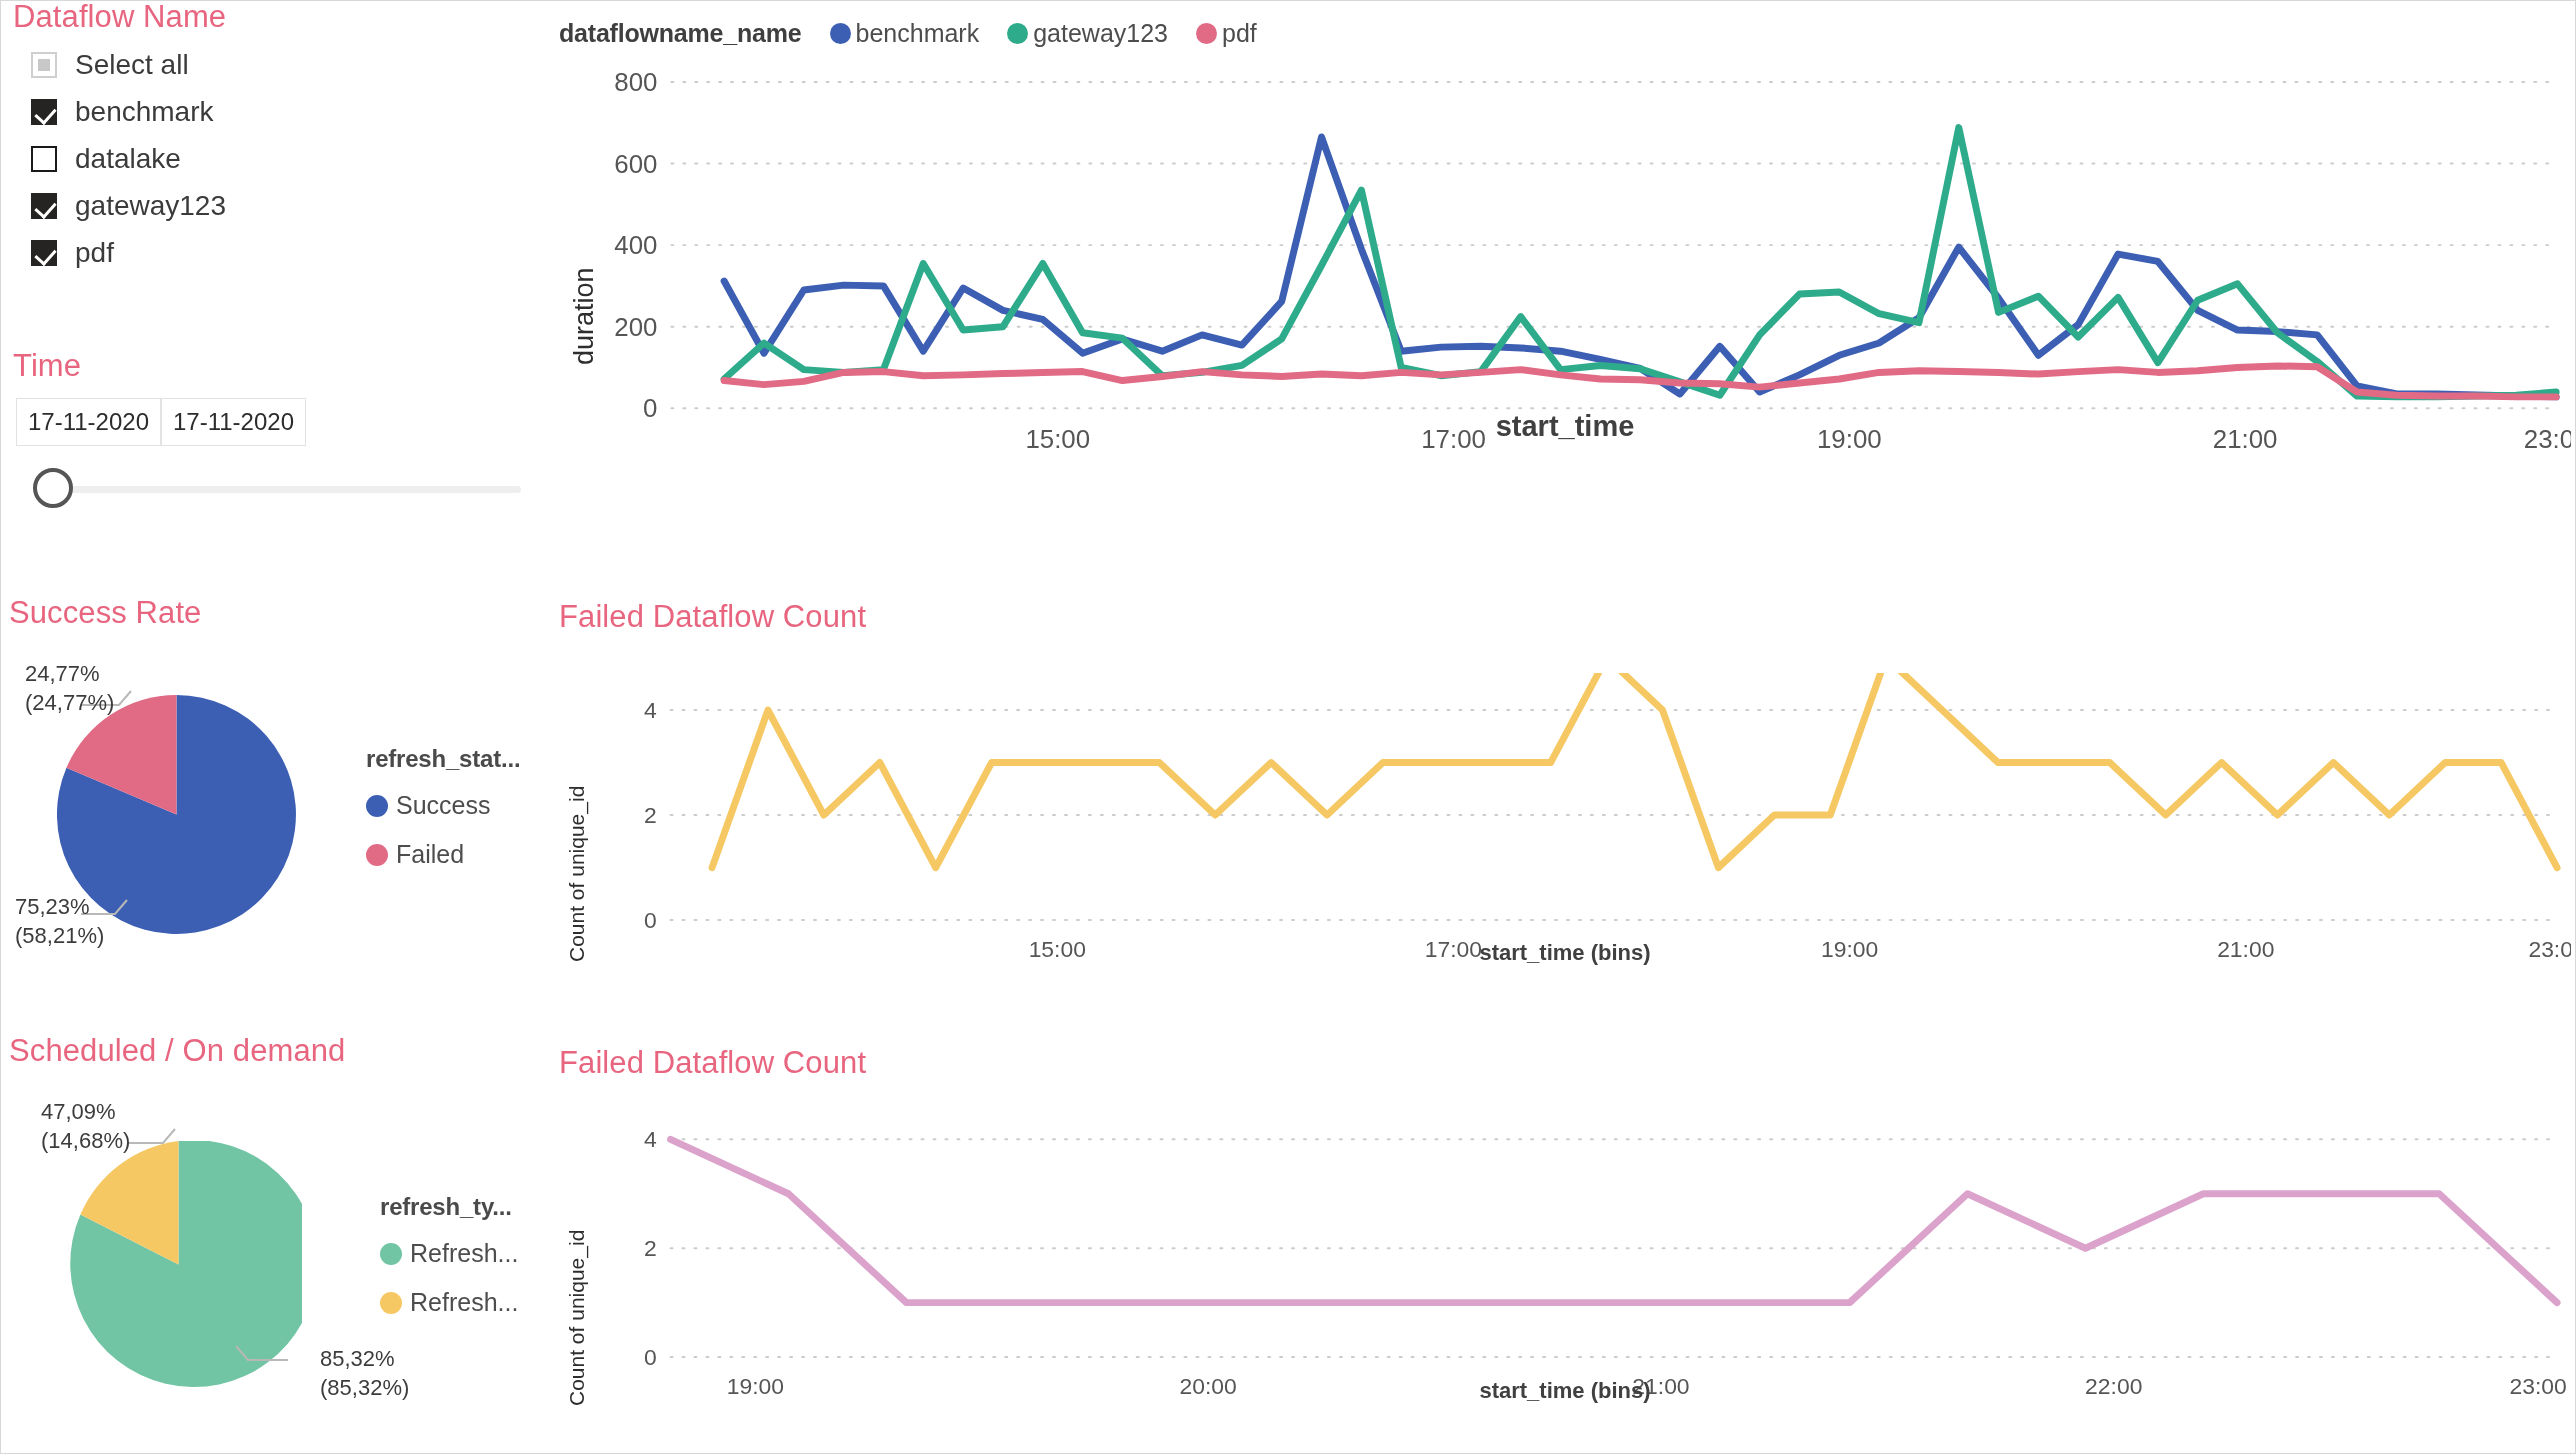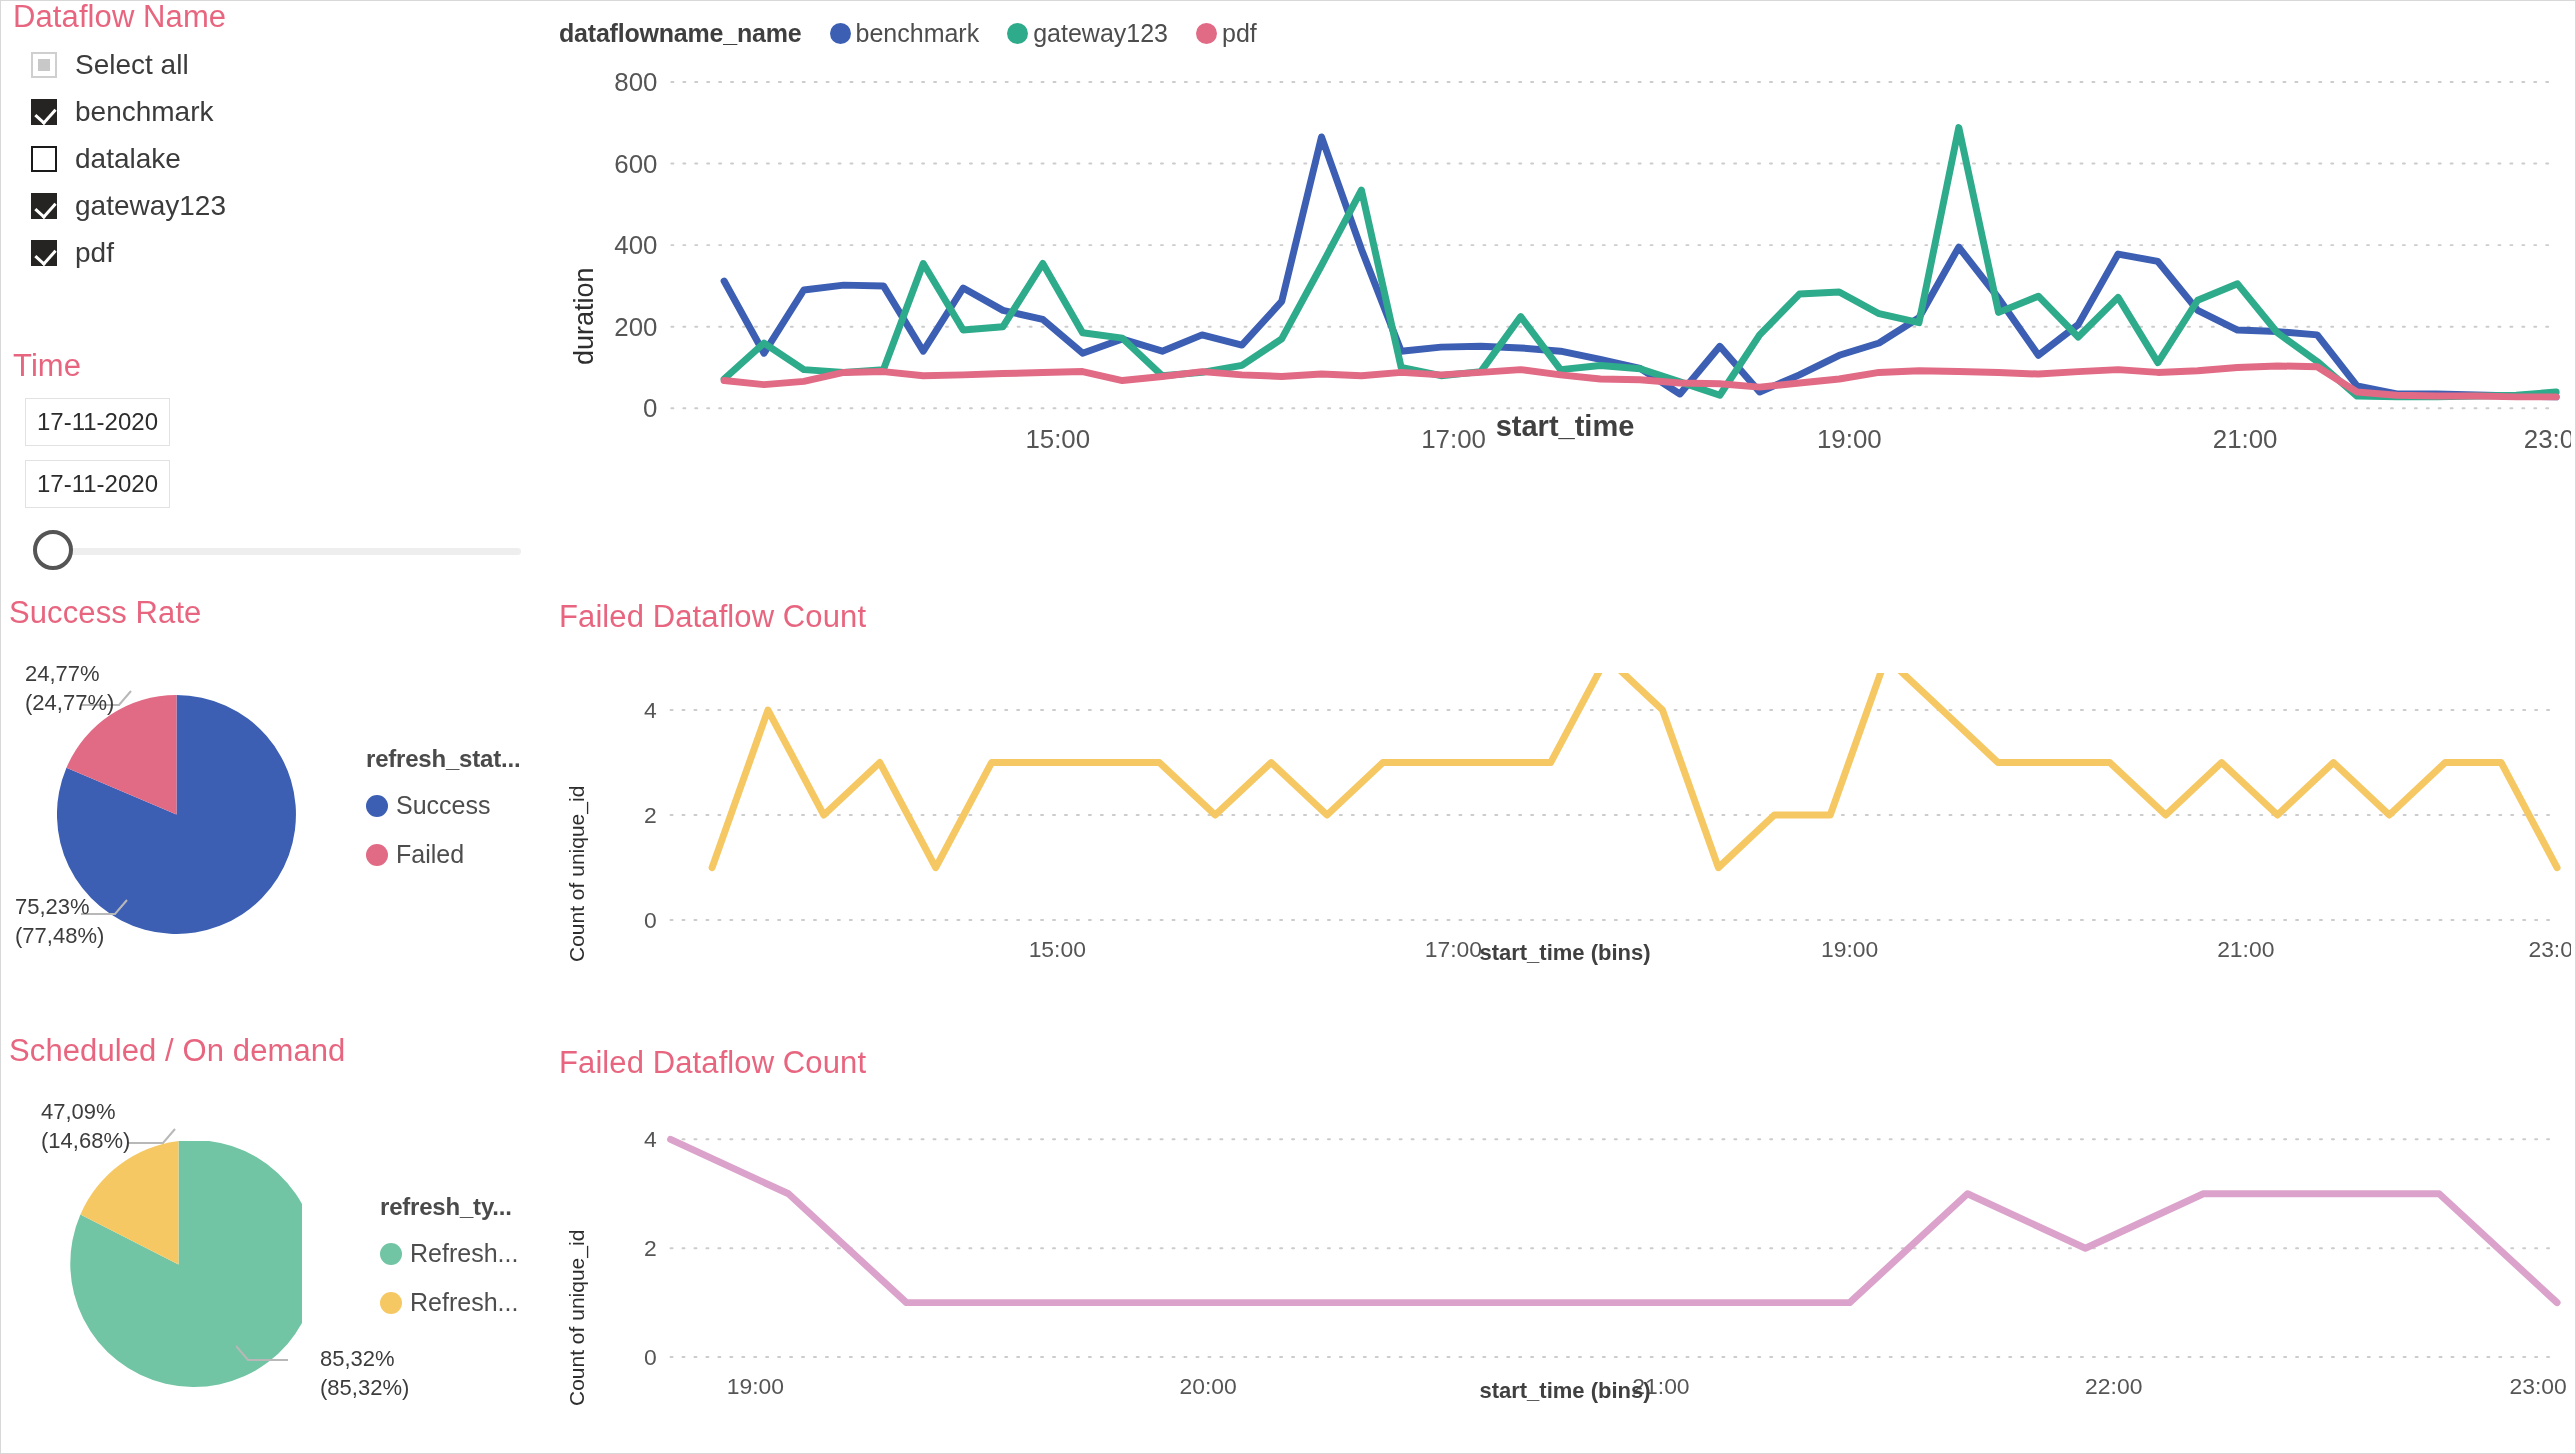--- a/index.html
+++ b/index.html
@@ -53,21 +53,21 @@
     border:solid #ffffff;border-width:0 3px 3px 0;
     transform:rotate(42deg);
   }
   .cbox.empty{border:2px solid #1a1a1a;}
   .check-label{
     margin-left:18px;font-size:28px;color:#3b3b3b;
     font-weight:400;white-space:nowrap;
   }
   .time-block{position:absolute;left:8px;top:347px;width:528px;}
   .time-block .panel-title{margin:0 0 14px 4px;}
-  .date-row{display:flex;gap:14px;margin-left:16px;margin-top:14px;flex-direction:column;}
+  .date-row{display:flex;margin-left:7px;margin-top:14px;}
   .date-box{
     width:145px;height:48px;
     border:1px solid #e2e2e2;background:#fff;
     display:flex;align-items:center;justify-content:center;
     font-size:24px;color:#2c2c2c;
     box-sizing:border-box;
   }
   .slider-wrap{position:relative;margin-left:14px;margin-top:22px;width:498px;height:44px;}
   .slider-track{
     position:absolute;left:22px;top:18px;width:476px;height:7px;
@@ -179,21 +179,21 @@
         <svg width="80" height="40" style="position:absolute;left:72px;top:261px;" viewBox="0 0 80 40">
           <polyline points="0,18 34,18 46,4" fill="none" stroke="#b8b8b8" stroke-width="2"></polyline>
         </svg>
 
         <div class="pie-callout" style="left:16px;top:24px;">
           <div>24,77%</div>
           <div>(24,77%)</div>
         </div>
         <div class="pie-callout" style="left:6px;top:257px;">
           <div>75,23%</div>
-          <div>(77,48%)</div>
+          <div>(58,21%)</div>
         </div>
 
         <div class="pie-legend" style="left:357px;top:110px;">
           <div class="lg-title">refresh_stat...</div>
           <div class="lg-item">
             <span class="lg-dot" style="background:#3c5fb4"></span>
             <span class="lg-text">Success</span>
           </div>
           <div class="lg-item">
             <span class="lg-dot" style="background:#e16a85"></span>

